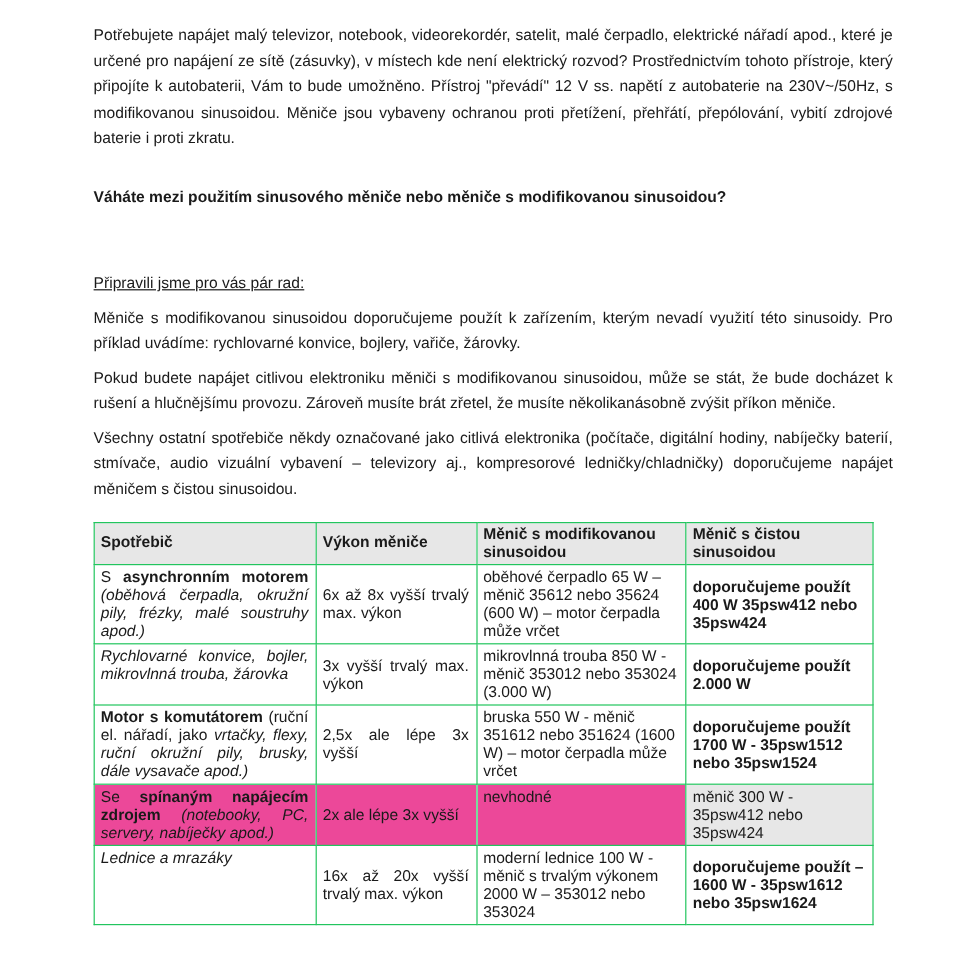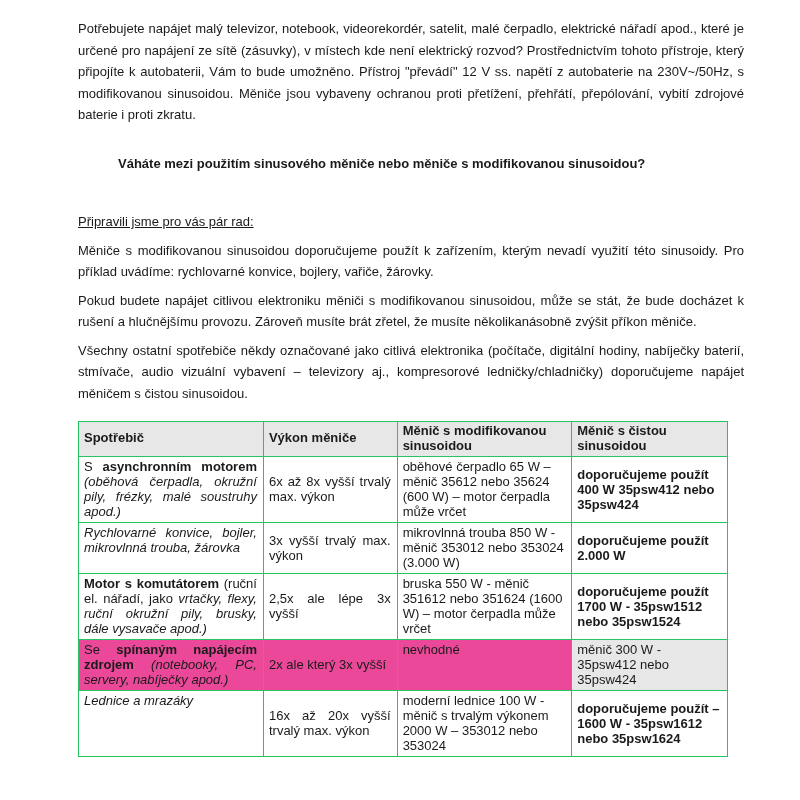--- a/index.html
+++ b/index.html
@@ -7,24 +7,24 @@
   body {
     width: 800px; height: 800px; overflow: hidden;
     font-family: "Liberation Sans", "DejaVu Sans", sans-serif;
     color: #1a1a1a;
     -webkit-font-smoothing: antialiased;
   }
   .page { padding: 18px 56px 0 78px; width: 800px; }
 
   p { margin: 0; font-size: 13px; line-height: 21.5px; text-align: justify; }
   .question-heading {
-    font-weight: bold; text-align: left; margin-top: 27px; margin-left: 40px;
+    font-weight: bold; text-align: left; margin-top: 27px;
   }
   .tips-heading {
-    text-decoration: underline; text-align: left; margin-top: 37px;
+    text-decoration: underline; text-align: left; margin-top: 51px;
   }
   .para-gap { margin-top: 7px; }
 
   table {
     width: 650px; margin-top: 17px;
     border-collapse: collapse; table-layout: fixed;
     font-size: 13px;
   }
   col.c1 { width: 28.5%; }
   col.c2 { width: 20.6%; }
@@ -100,21 +100,21 @@
         <td class="c4 strong">doporučujeme použít 2.000 W</td>
       </tr>
       <tr>
         <td class="c1"><span></span><span class="b">Motor s komutátorem</span><span> (ruční el. nářadí, jako </span><span class="i">vrtačky, flexy, ruční okružní pily, brusky, dále vysavače apod.)</span></td>
         <td class="c2">2,5x ale lépe 3x vyšší</td>
         <td class="c3">bruska 550 W - měnič 351612 nebo 351624 (1600 W) – motor čerpadla může vrčet</td>
         <td class="c4 strong">doporučujeme použít 1700 W - 35psw1512 nebo 35psw1524</td>
       </tr>
       <tr class="shaded">
         <td class="c1"><span>Se </span><span class="b">spínaným napájecím zdrojem</span><span></span><span class="i"> (notebooky, PC, servery, nabíječky apod.)</span></td>
-        <td class="c2">2x ale který 3x vyšší</td>
+        <td class="c2">2x ale lépe 3x vyšší</td>
         <td class="c3">nevhodné</td>
         <td class="c4">měnič 300 W - 35psw412 nebo 35psw424</td>
       </tr>
       <tr>
         <td class="c1"><span></span><span class="b"></span><span></span><span class="i">Lednice a mrazáky</span></td>
         <td class="c2">16x až 20x vyšší trvalý max. výkon</td>
         <td class="c3">moderní lednice 100 W - měnič s trvalým výkonem 2000 W – 353012 nebo 353024</td>
         <td class="c4 strong">doporučujeme použít – 1600 W - 35psw1612 nebo 35psw1624</td>
       </tr>
     </tbody>

